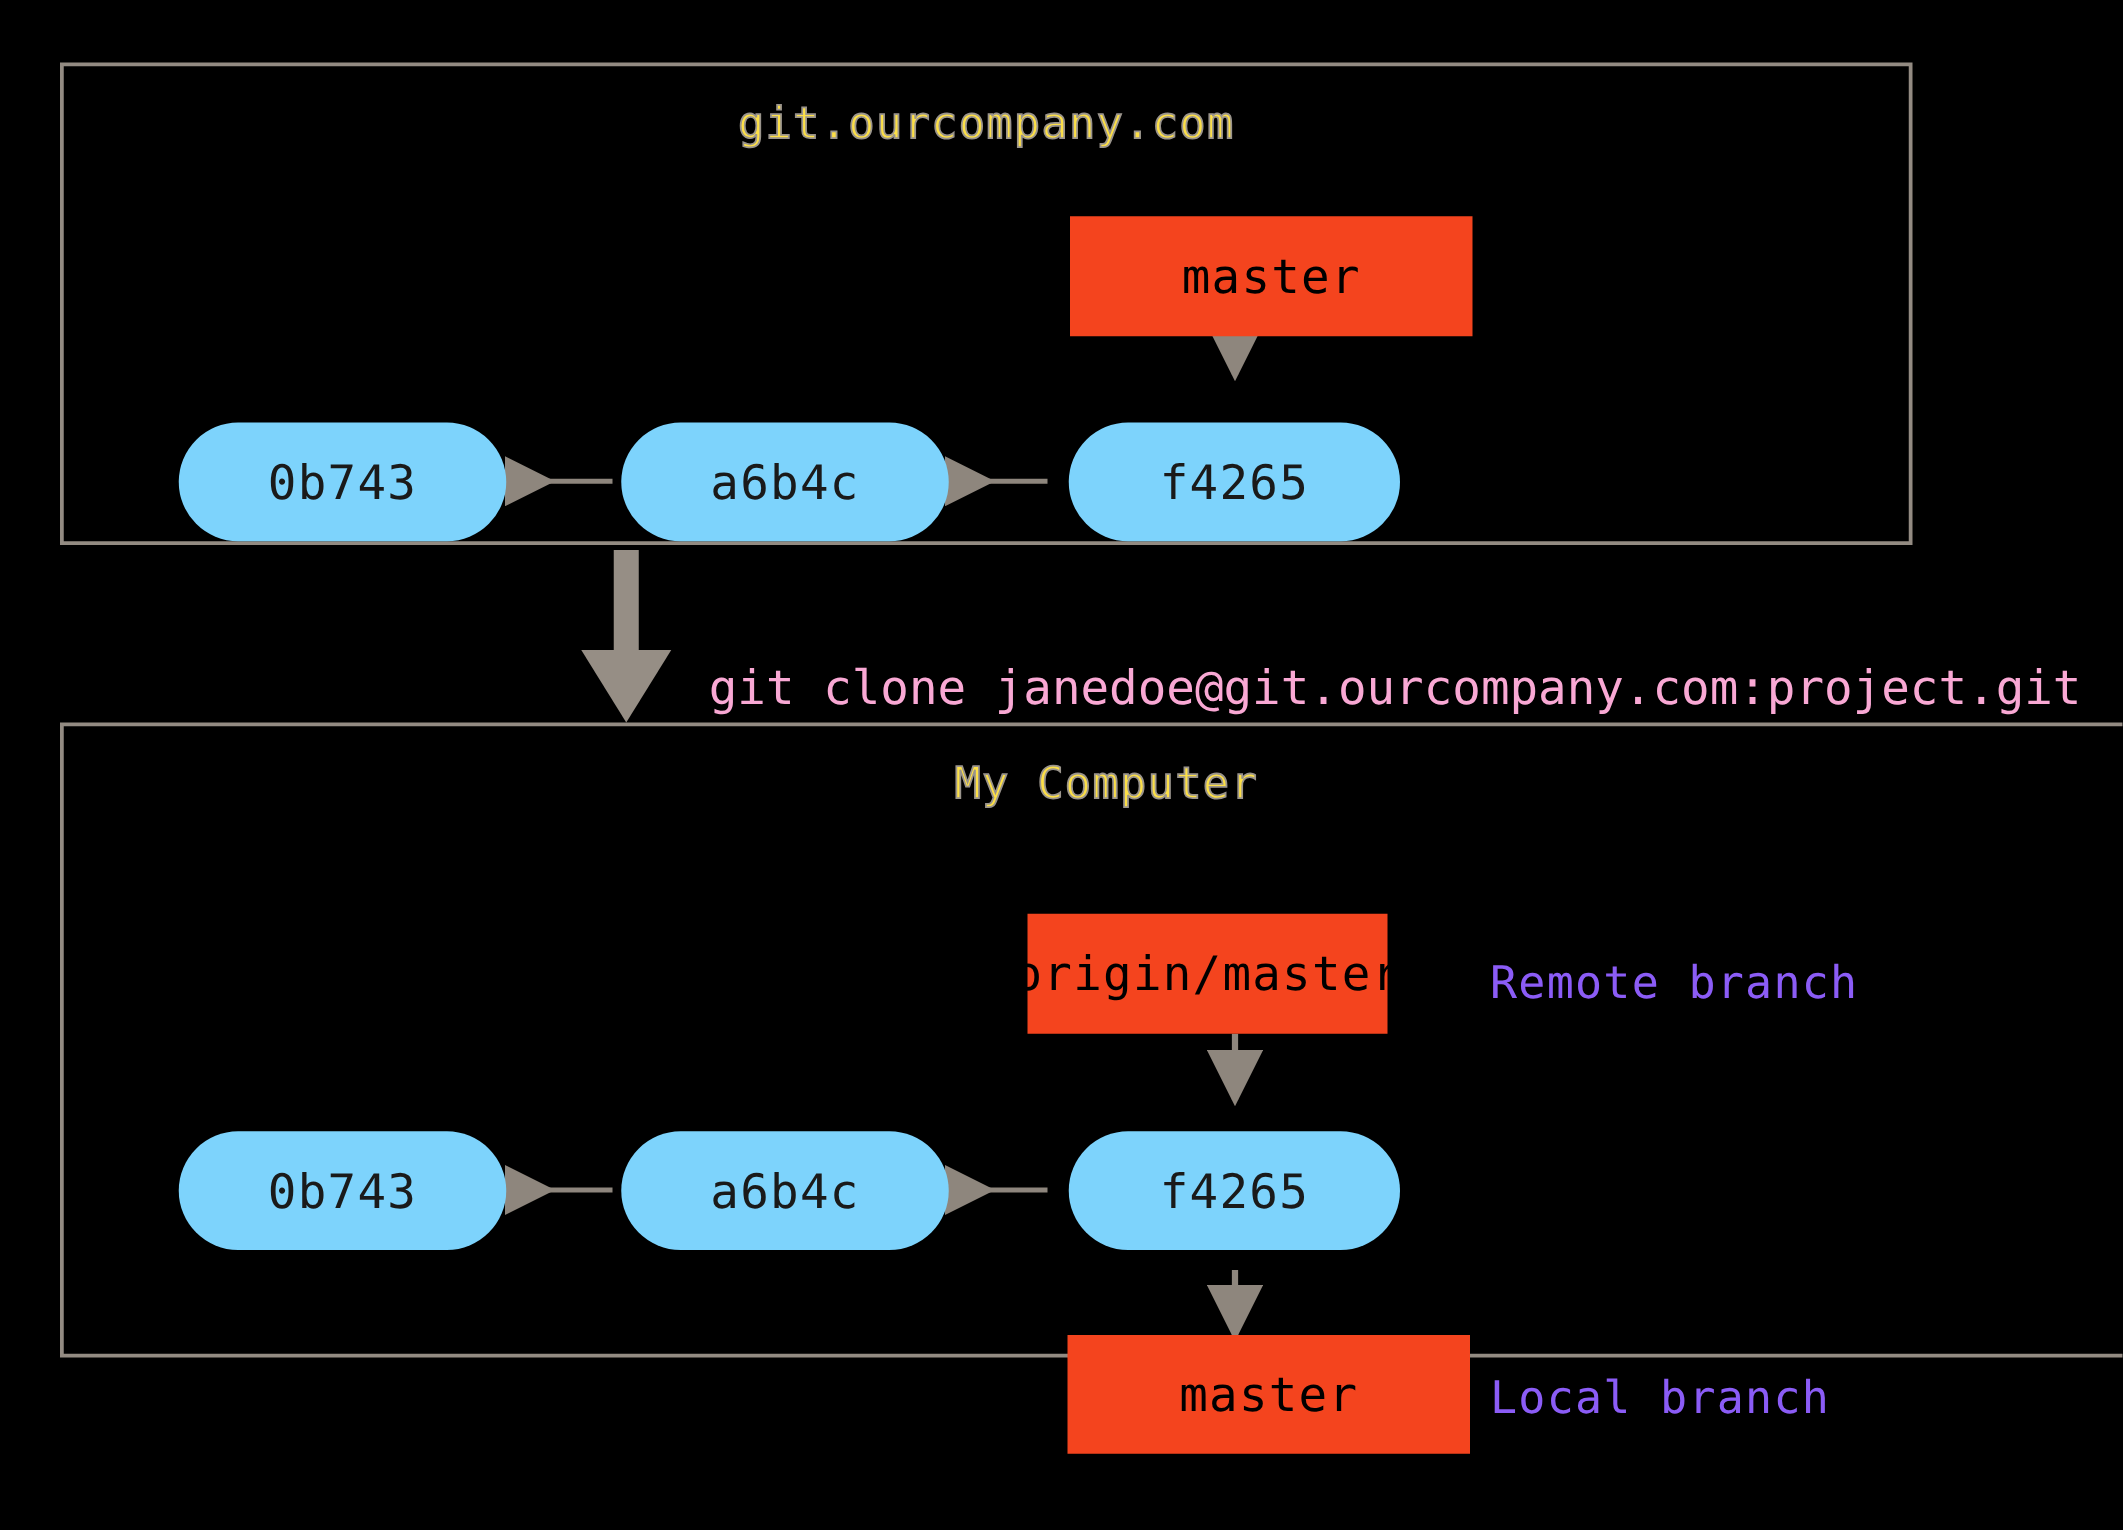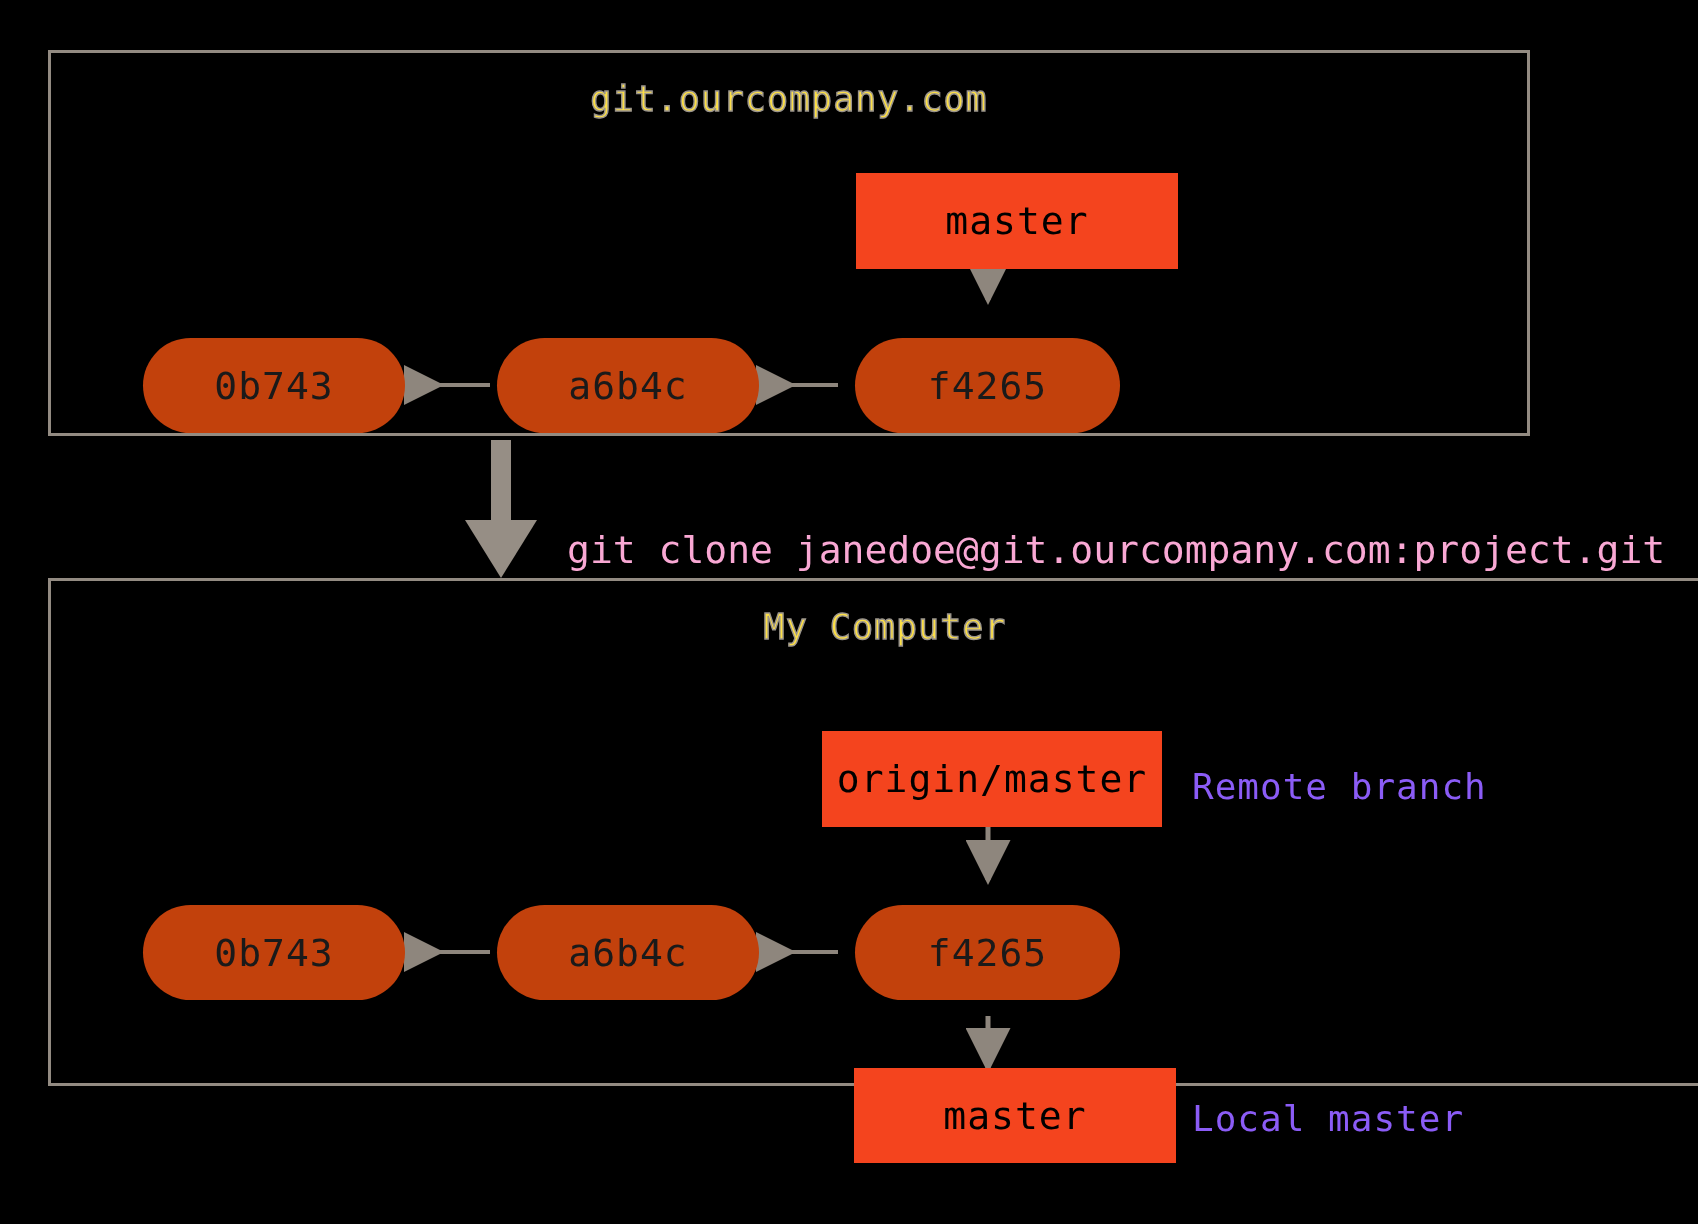--- a/index.html
+++ b/index.html
@@ -41,21 +41,21 @@
     letter-spacing: 1px;
     color: #fde047;
     -webkit-text-stroke: 1.4px #9a948c;
     text-shadow: 0 0 0 #9a948c;
     white-space: nowrap;
   }
 
   
   .commit {
     position: absolute;
-    background: #c2410c;
+    background: #7dd3fc;
     border-radius: 48px;
     display: flex;
     align-items: center;
     justify-content: center;
     color: #1a1a1a;
     font-size: 38px;
     letter-spacing: 1px;
     box-sizing: border-box;
   }
 
@@ -148,33 +148,33 @@
   <div class="commit" style="left:855px; top:338px; width:265px; height:95px;">
     <span>f4265</span>
   </div>
 
   <div class="command-label" style="left:567px; top:528px;">git clone janedoe@git.ourcompany.com:project.git</div>
 
   <div class="panel" id="panel-local">
     <div class="panel-title">My Computer</div>
   </div>
 
-  <div class="branch-box" style="left:822px; top:731px; width:340px; height:96px;">
+  <div class="branch-box" style="left:822px; top:731px; width:288px; height:96px;">
     <span>origin/master</span>
   </div>
   <div class="annotation" style="left:1192px; top:766px;">Remote branch</div>
 
   <div class="commit" style="left:143px; top:905px; width:262px; height:95px;">
     <span>0b743</span>
   </div>
   <div class="commit" style="left:497px; top:905px; width:262px; height:95px;">
     <span>a6b4c</span>
   </div>
   <div class="commit" style="left:855px; top:905px; width:265px; height:95px;">
     <span>f4265</span>
   </div>
 
   <div class="branch-box" style="left:854px; top:1068px; width:322px; height:95px;">
     <span>master</span>
   </div>
-  <div class="annotation" style="left:1192px; top:1098px;">Local master</div>
+  <div class="annotation" style="left:1192px; top:1098px;">Local branch</div>
 
 </div>
 
 </body></html>

